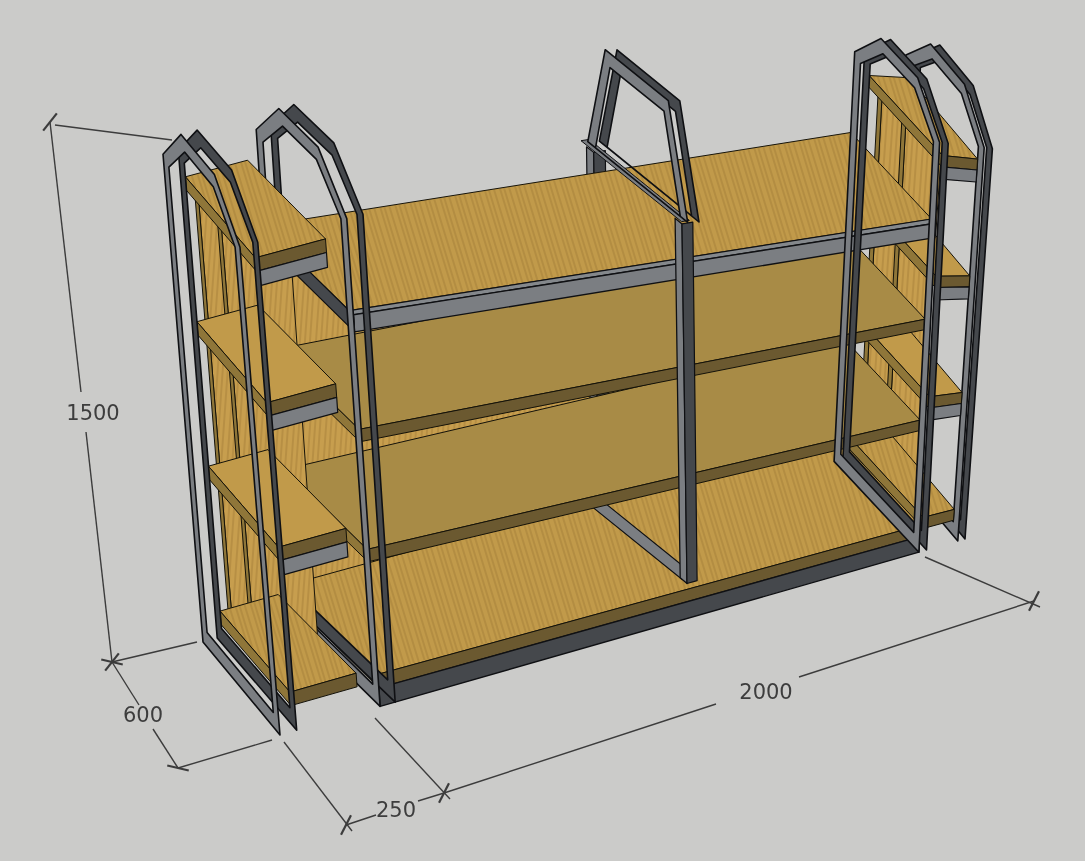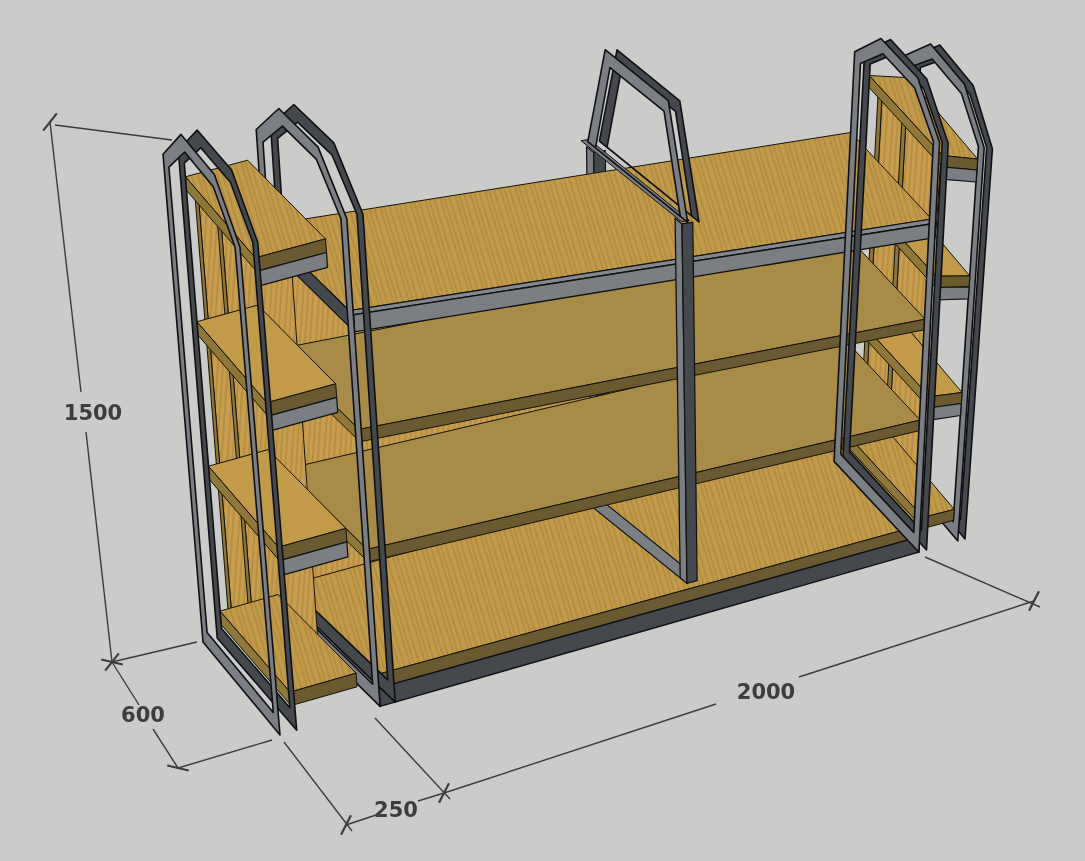--- a/index.html
+++ b/index.html
@@ -1,21 +1,21 @@
 <!DOCTYPE html>
 <html><head>
 <meta charset="utf-8">
 <style>
   html,body{margin:0;padding:0;}
   body{
     width:1085px;height:861px;overflow:hidden;
     background:#cbcbc9;
     font-family:"DejaVu Sans","Liberation Sans",sans-serif;
   }
-  #stage{position:relative;width:1085px;height:861px;font-weight:bold;}
+  #stage{position:relative;width:1085px;height:861px;}
   svg{display:block;}
   text.dim{
     font-family:"DejaVu Sans","Liberation Sans",sans-serif;
     font-size:21px;
     fill:#3d3d3d;
   }
 </style>
 </head>
 <body style="background: rgb(203, 203, 201);">
 

